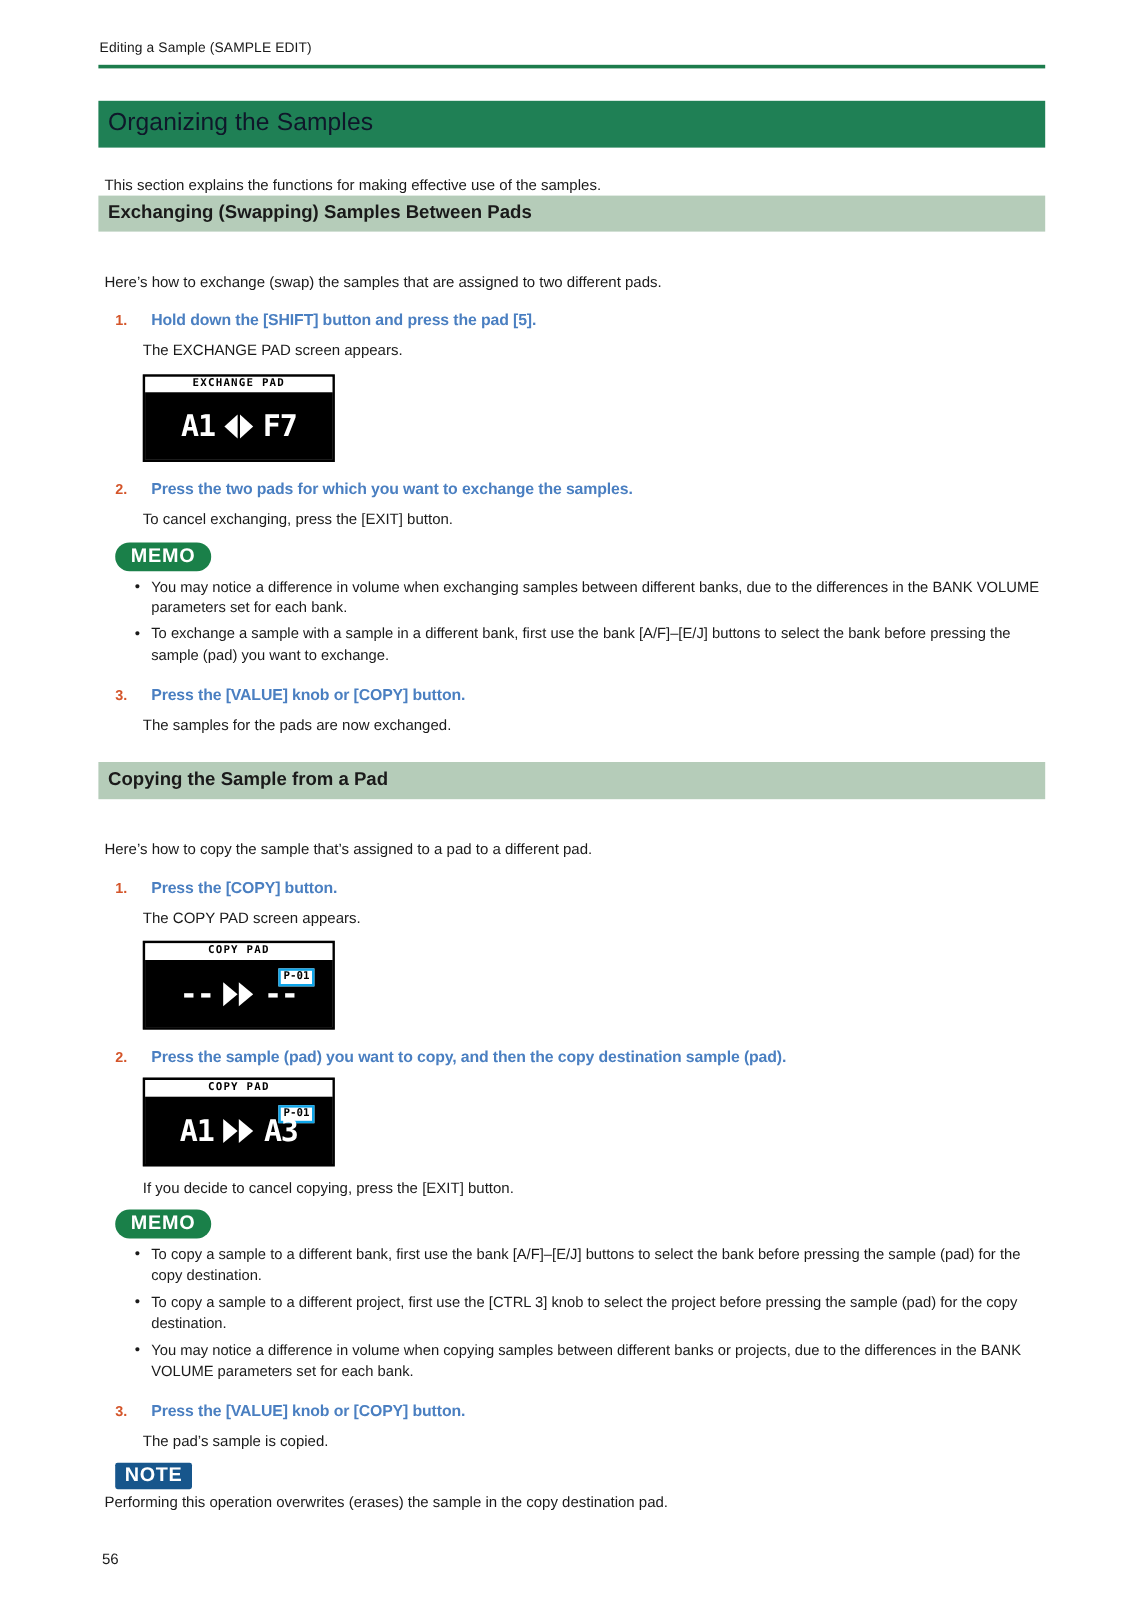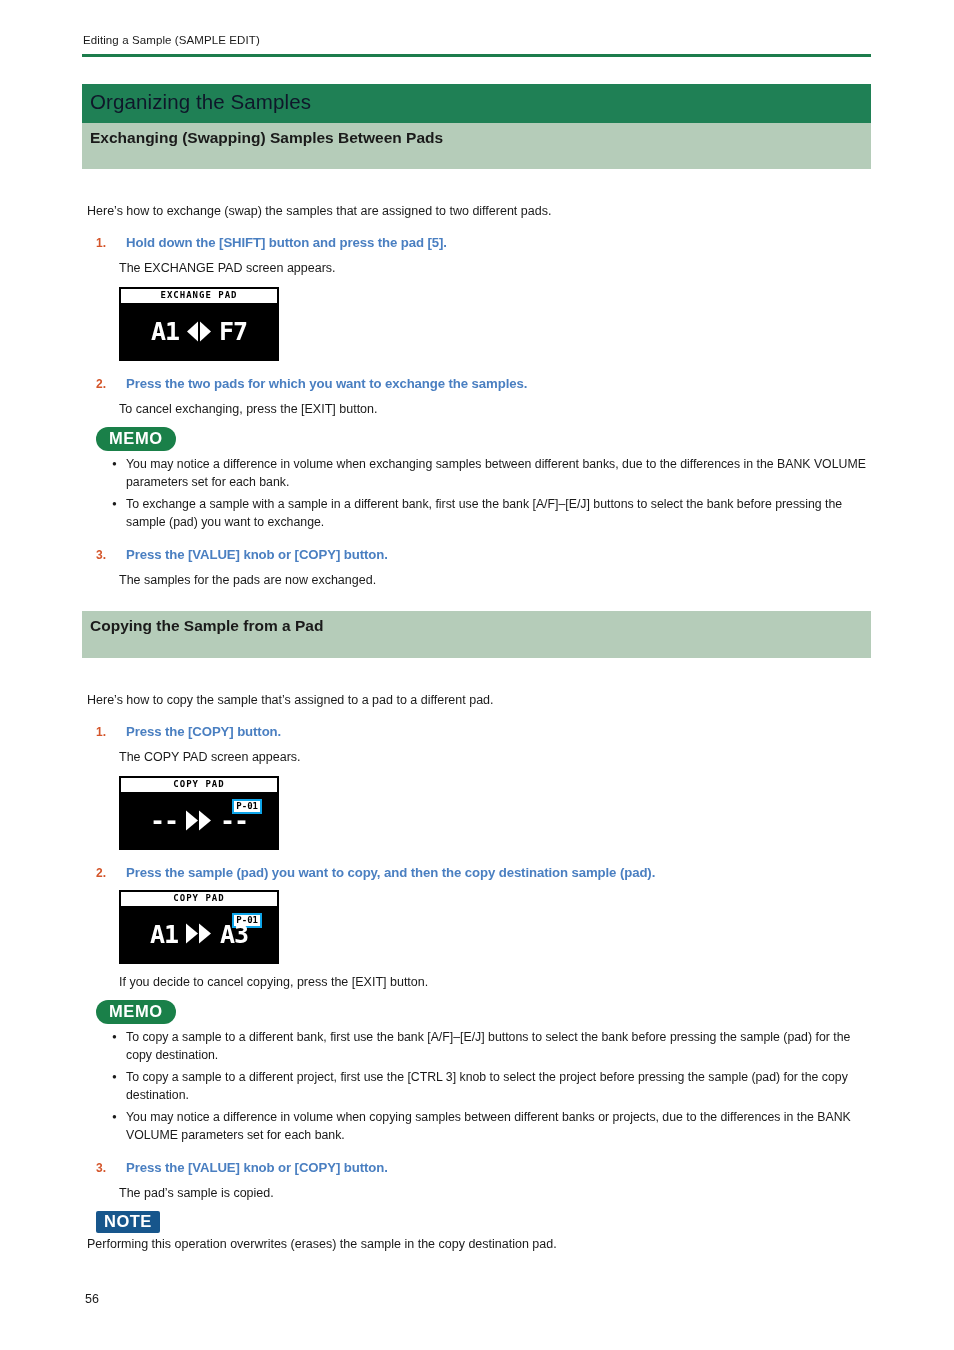--- a/index.html
+++ b/index.html
@@ -65,21 +65,21 @@
     margin: 22px 0 0 5px;
     color: #1a1a1a;
   }
 
   
   .h2-bar {
     background: #b5ccb9;
     color: #1a1a1a;
     font-size: 15.5px;
     font-weight: 600;
-    padding: 6px 0 22px 8px;
+    padding: 6px 0 6px 8px;
     line-height: 1.2;
   }
 
   .section-intro {
     font-size: 12.5px;
     line-height: 1.45;
     margin: 33px 0 0 5px;
     color: #1a1a1a;
   }
 
@@ -240,20 +240,21 @@
 
 <div class="page">
 
   <div class="running-header">Editing a Sample (SAMPLE EDIT)</div>
   <div class="header-rule"></div>
 
   <div class="content">
 
     
     <div class="h1-bar">Organizing the Samples</div>
+    <p class="intro">This section explains the functions for making effective use of the samples.</p>
 
     
     <div class="h2-bar">Exchanging (Swapping) Samples Between Pads</div>
     <p class="section-intro">Here’s how to exchange (swap) the samples that are assigned to two different pads.</p>
 
     
     <div class="step">
       <span class="step-num">1.</span>
       <span class="step-title">Hold down the [SHIFT] button and press the pad [5].</span>
     </div>

